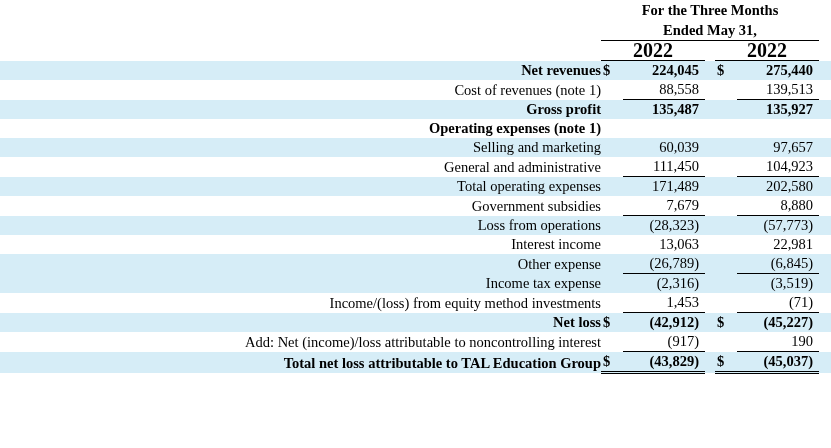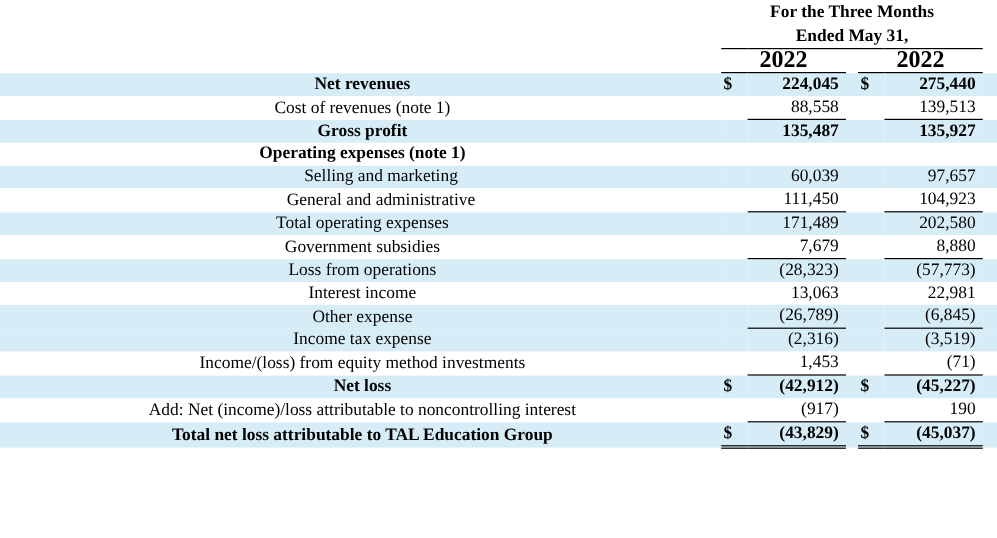--- a/index.html
+++ b/index.html
@@ -36,21 +36,21 @@
   td, th {
     padding: 0;
     vertical-align: bottom;
     line-height: 19px;
     height: 19px;
   }
   .row-shaded td { background: #d6edf7; }
   .row-plain td { background: #ffffff; }
 
   .lbl {
-    text-align: center;
+    text-align: right;
     padding-left: 3px;
     white-space: nowrap;
   }
   .lbl.indent { padding-left: 34px; }
   .bold { font-weight: bold; }
 
   .cur {
     text-align: left;
     padding-left: 2px;
   }

